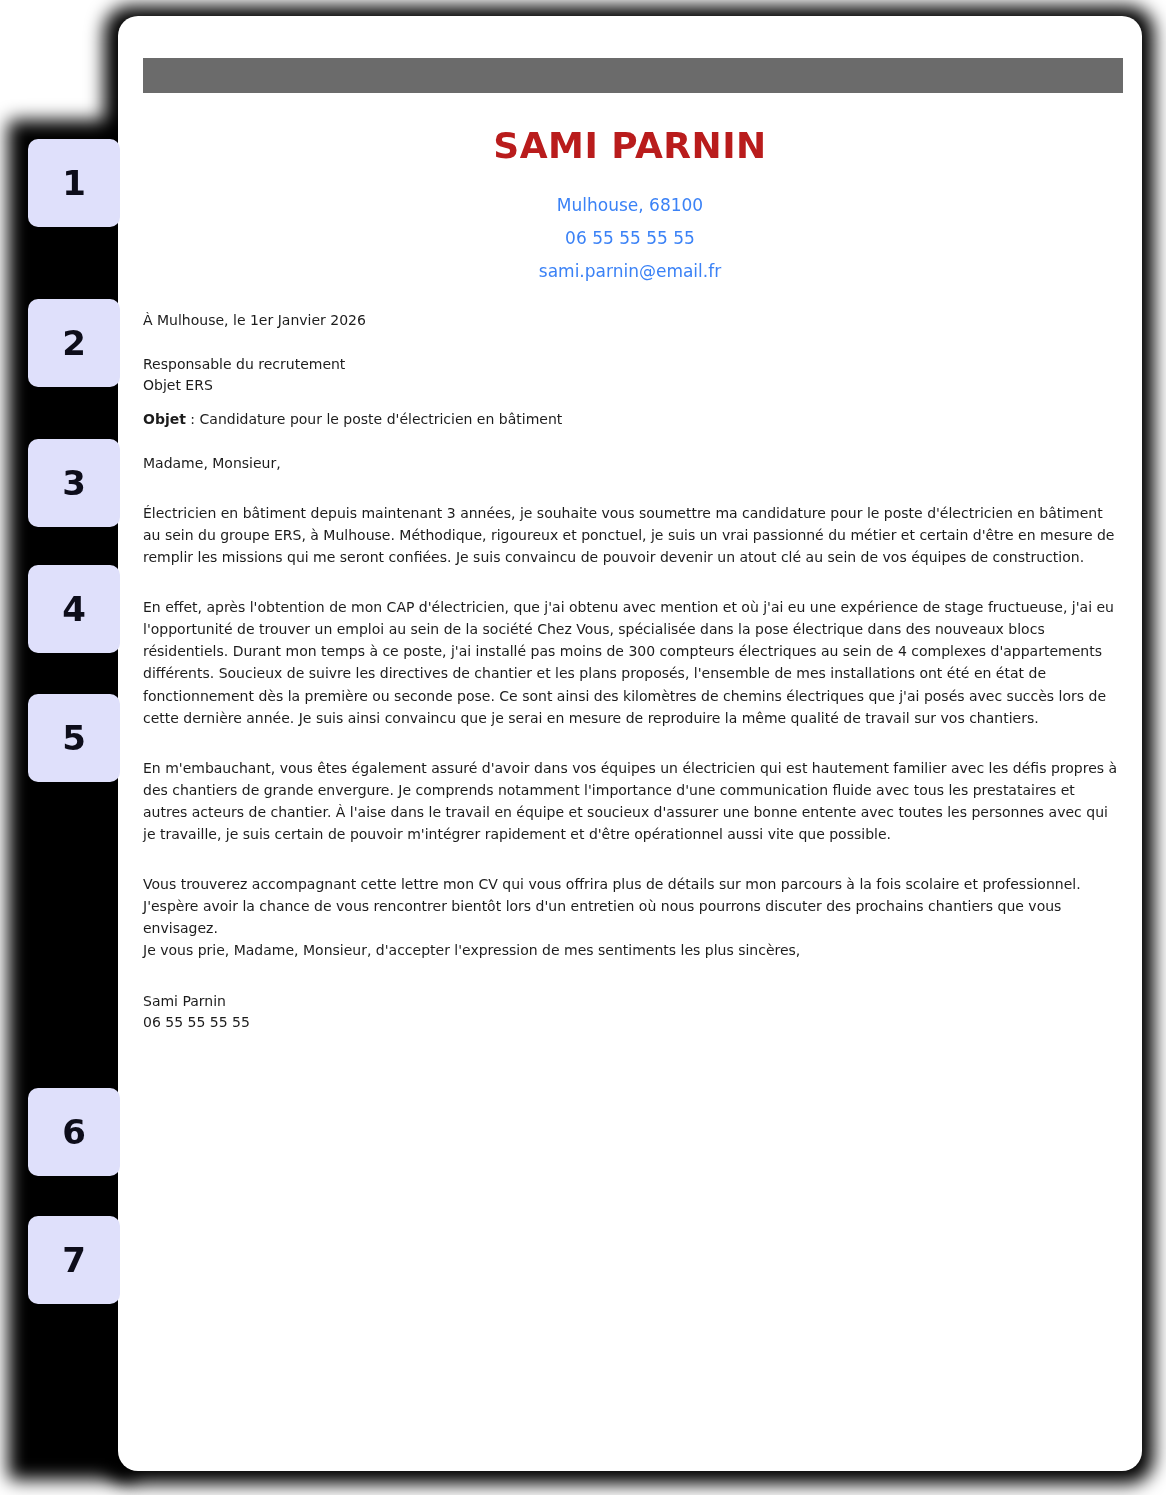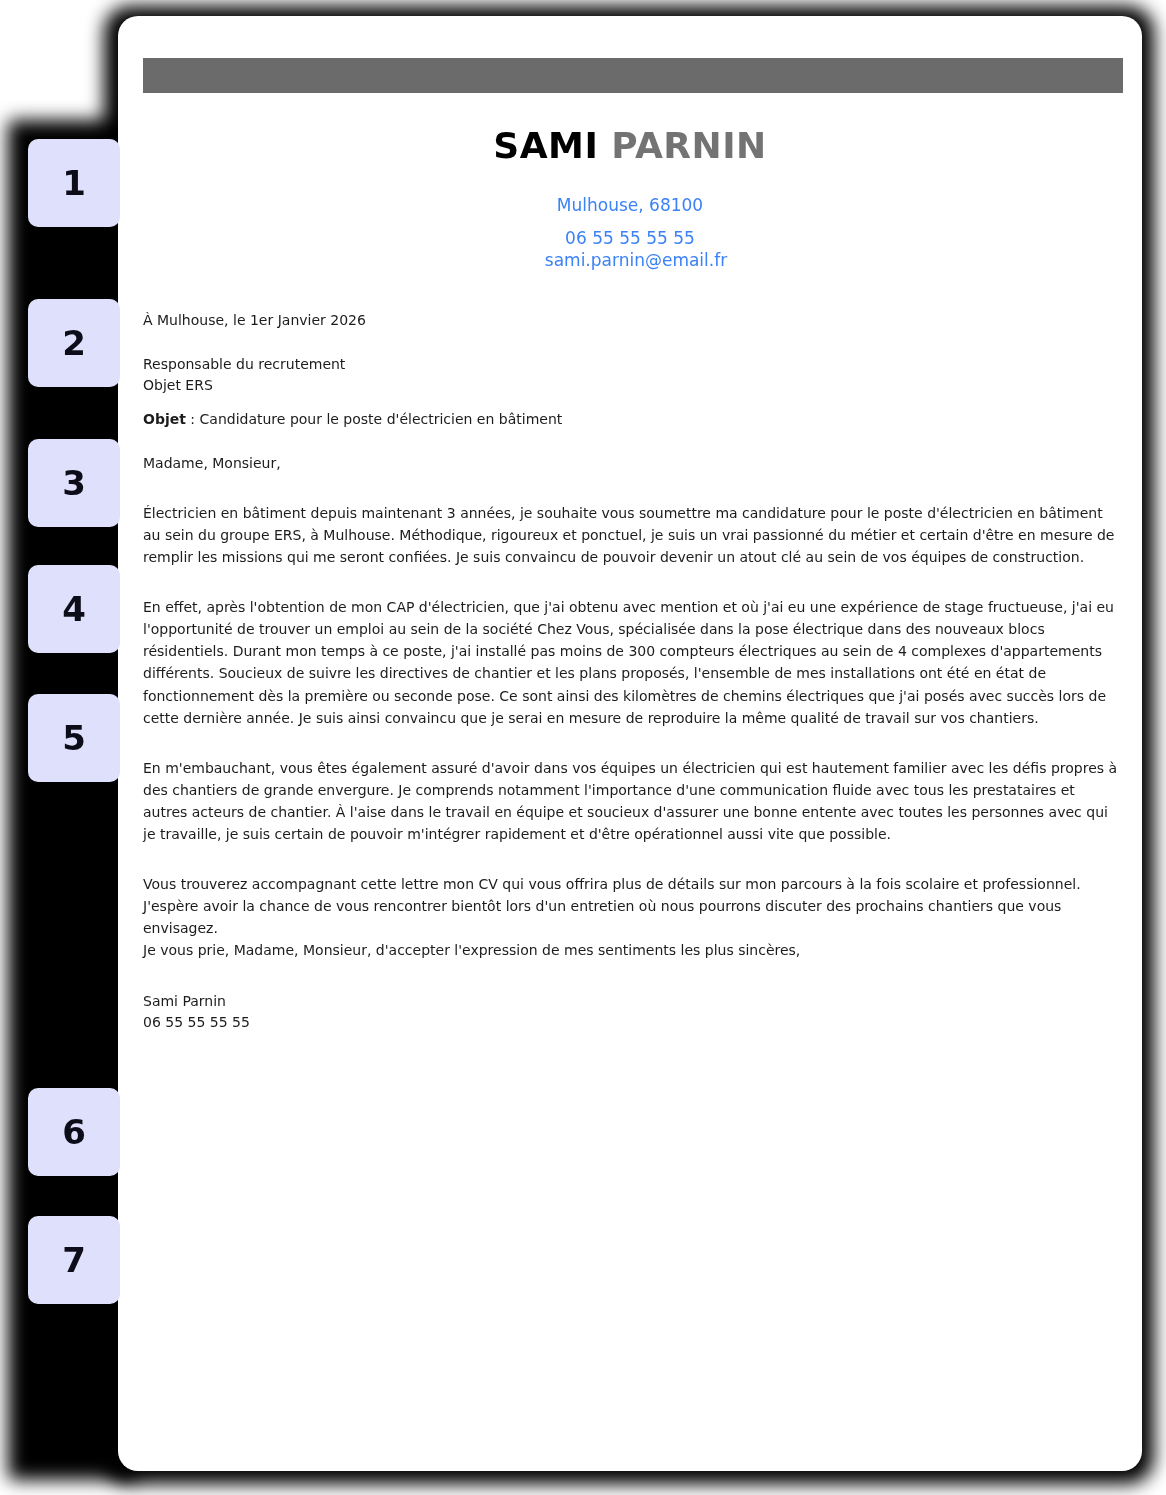--- a/index.html
+++ b/index.html
@@ -92,21 +92,21 @@
     left: 0;
     width: 1024px;
     text-align: center;
     font-size: 17px;
     color: #3b82f6;
     line-height: 1;
     white-space: nowrap;
   }
   #contact-0 { top: 181px; }
   #contact-1 { top: 214px; }
-  #contact-2 { top: 236px; margin-left: 6px; }
+  #contact-2 { top: 247px; }
 
   
   #letter-body {
     position: absolute;
     left: 25px;
     top: 278px;
     width: 980px;
     font-size: 14px;
     color: #1c1c1c;
   }
@@ -197,21 +197,21 @@
 </div>
 <div class="tab" id="tab-7" style="top: 1216px; left: 28px; background: rgb(223, 224, 251);">
   <span class="tab-num">7</span>
 </div>
 
 <div id="page">
 
   <div id="header-band" style="background: rgb(107, 107, 107);"></div>
 
   <div id="name-title">
-    <span id="name-first" style="color: #000000;">SAMI</span><span>&nbsp;</span><span id="name-last" style="color: #737373;">PARNIN</span>
+    <span id="name-first" style="color: #b91c1c;">SAMI</span><span>&nbsp;</span><span id="name-last" style="color: #b91c1c;">PARNIN</span>
   </div>
 
   <div class="contact-line" id="contact-0">Mulhouse, 68100</div>
   <div class="contact-line" id="contact-1">06 55 55 55 55</div>
   <div class="contact-line" id="contact-2">sami.parnin@email.fr</div>
 
   <div id="letter-body">
 
     <div class="blk" id="date-line">À Mulhouse, le 1er Janvier 2026</div>
 

